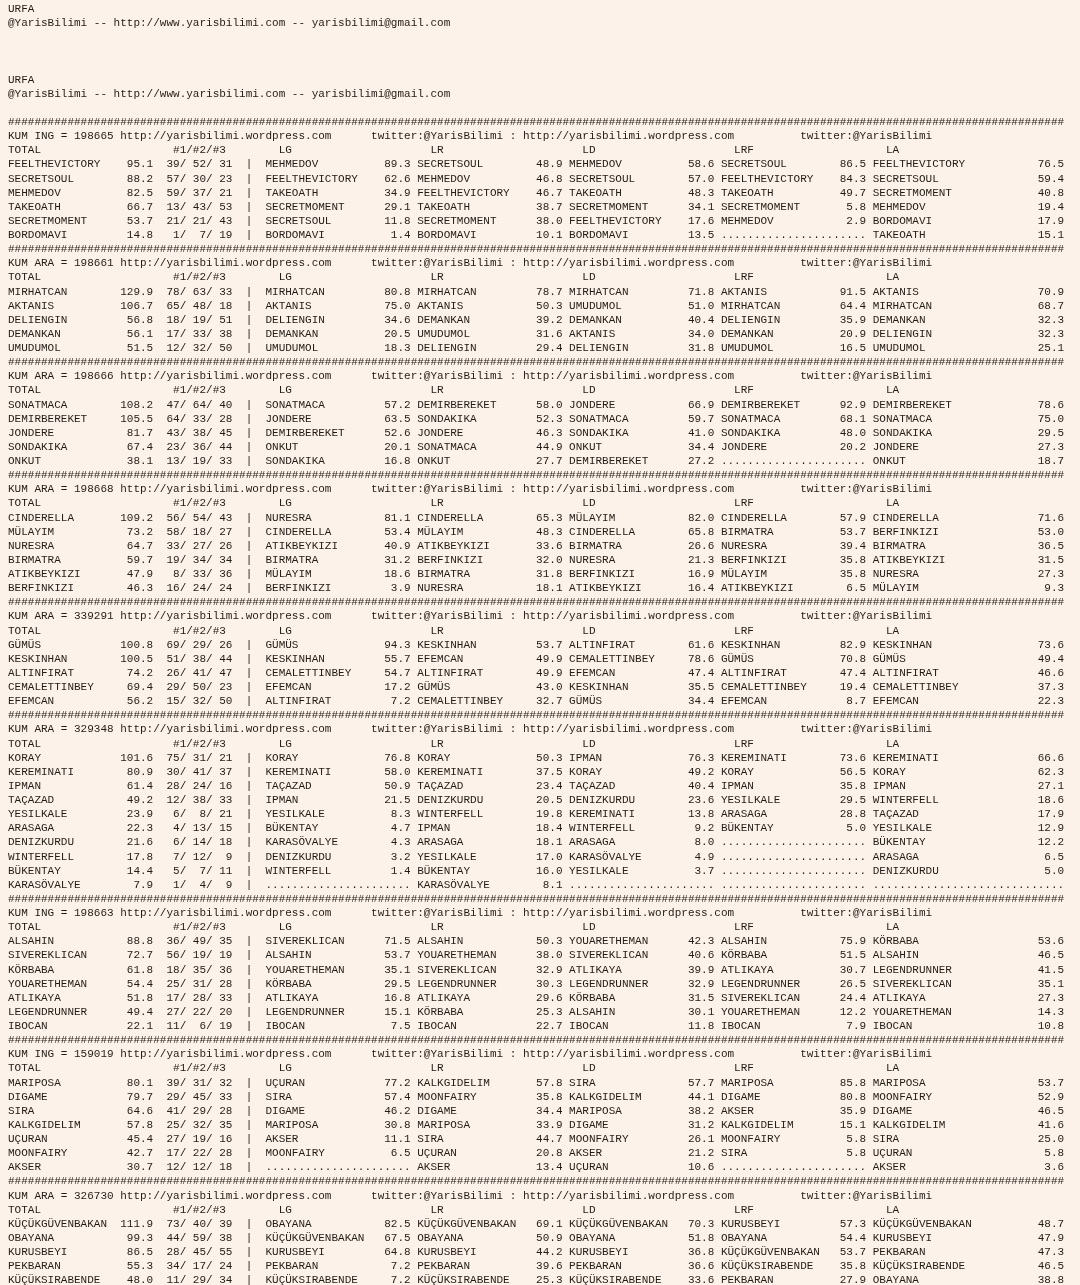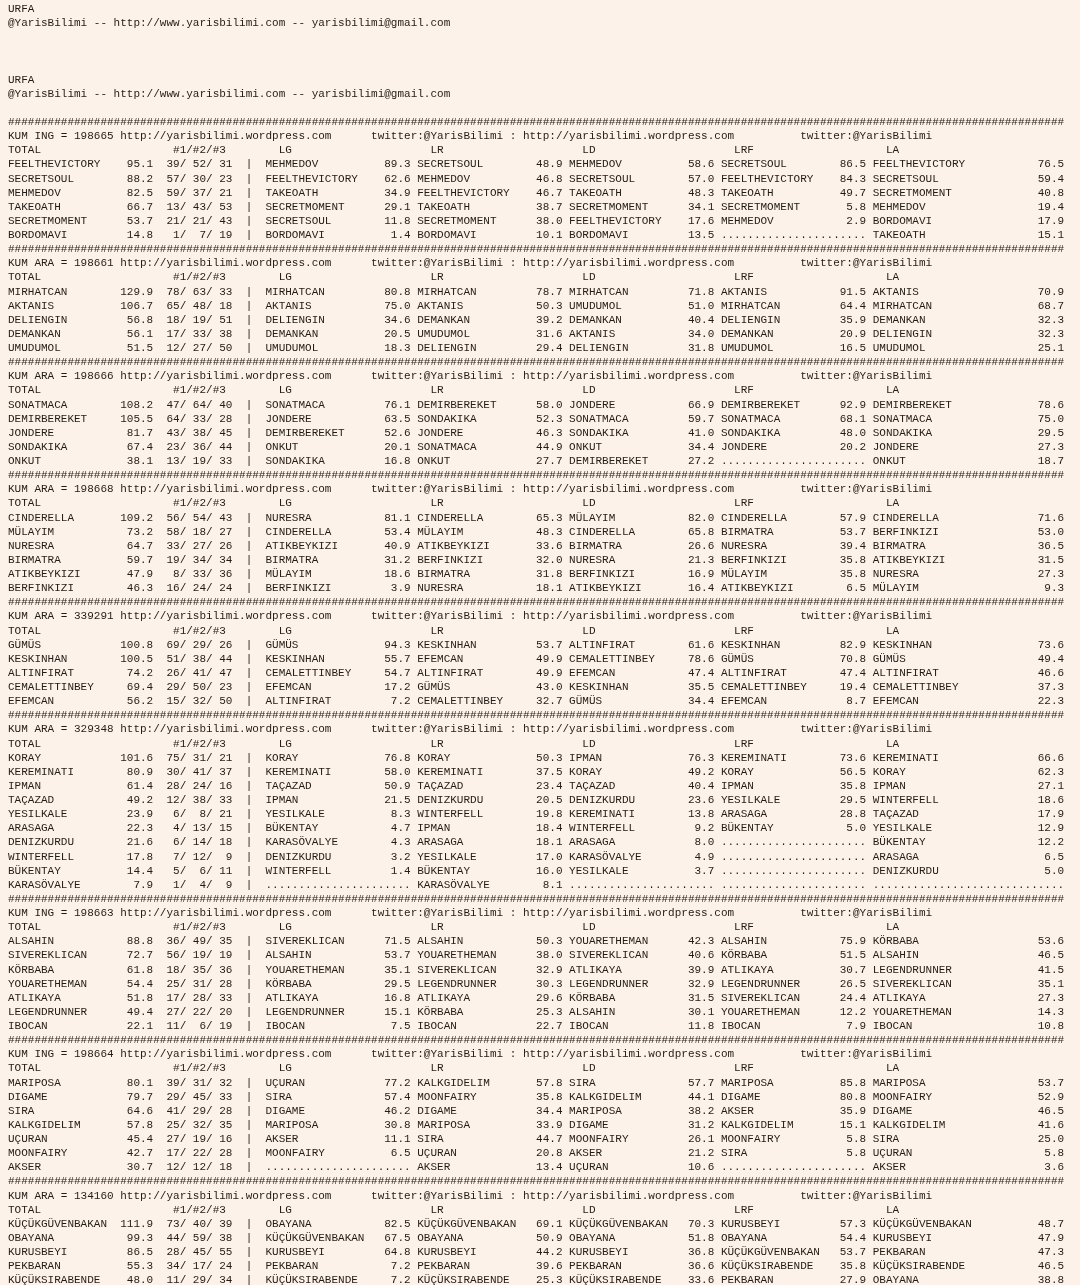--- a/index.html
+++ b/index.html
@@ -37,25 +37,25 @@
 <span class="line">TAKEOATH          66.7  13/ 43/ 53  |  SECRETMOMENT      29.1 TAKEOATH          38.7 SECRETMOMENT      34.1 SECRETMOMENT       5.8 MEHMEDOV                 19.4</span>
 <span class="line">SECRETMOMENT      53.7  21/ 21/ 43  |  SECRETSOUL        11.8 SECRETMOMENT      38.0 FEELTHEVICTORY    17.6 MEHMEDOV           2.9 BORDOMAVI                17.9</span>
 <span class="line">BORDOMAVI         14.8   1/  7/ 19  |  BORDOMAVI          1.4 BORDOMAVI         10.1 BORDOMAVI         13.5 ...................... TAKEOATH                 15.1</span>
 </span><span><span class="line">################################################################################################################################################################</span>
 <span class="line">KUM ARA = 198661 http://yarisbilimi.wordpress.com      twitter:@YarisBilimi : http://yarisbilimi.wordpress.com          twitter:@YarisBilimi</span>
 <span class="line">TOTAL                    #1/#2/#3        LG                     LR                     LD                     LRF                    LA</span>
 <span class="line">MIRHATCAN        129.9  78/ 63/ 33  |  MIRHATCAN         80.8 MIRHATCAN         78.7 MIRHATCAN         71.8 AKTANIS           91.5 AKTANIS                  70.9</span>
 <span class="line">AKTANIS          106.7  65/ 48/ 18  |  AKTANIS           75.0 AKTANIS           50.3 UMUDUMOL          51.0 MIRHATCAN         64.4 MIRHATCAN                68.7</span>
 <span class="line">DELIENGIN         56.8  18/ 19/ 51  |  DELIENGIN         34.6 DEMANKAN          39.2 DEMANKAN          40.4 DELIENGIN         35.9 DEMANKAN                 32.3</span>
 <span class="line">DEMANKAN          56.1  17/ 33/ 38  |  DEMANKAN          20.5 UMUDUMOL          31.6 AKTANIS           34.0 DEMANKAN          20.9 DELIENGIN                32.3</span>
-<span class="line">UMUDUMOL          51.5  12/ 27/ 50  |  UMUDUMOL          18.3 DELIENGIN         29.4 DELIENGIN         31.8 UMUDUMOL          16.5 UMUDUMOL                 25.1</span>
+<span class="line">UMUDUMOL          51.5  12/ 32/ 50  |  UMUDUMOL          18.3 DELIENGIN         29.4 DELIENGIN         31.8 UMUDUMOL          16.5 UMUDUMOL                 25.1</span>
 </span><span><span class="line">################################################################################################################################################################</span>
 <span class="line">KUM ARA = 198666 http://yarisbilimi.wordpress.com      twitter:@YarisBilimi : http://yarisbilimi.wordpress.com          twitter:@YarisBilimi</span>
 <span class="line">TOTAL                    #1/#2/#3        LG                     LR                     LD                     LRF                    LA</span>
-<span class="line">SONATMACA        108.2  47/ 64/ 40  |  SONATMACA         76.1 DEMIRBEREKET      58.0 JONDERE           66.9 DEMIRBEREKET      92.9 DEMIRBEREKET             78.6</span>
+<span class="line">SONATMACA        108.2  47/ 64/ 40  |  SONATMACA         57.2 DEMIRBEREKET      58.0 JONDERE           66.9 DEMIRBEREKET      92.9 DEMIRBEREKET             78.6</span>
 <span class="line">DEMIRBEREKET     105.5  64/ 33/ 28  |  JONDERE           63.5 SONDAKIKA         52.3 SONATMACA         59.7 SONATMACA         68.1 SONATMACA                75.0</span>
 <span class="line">JONDERE           81.7  43/ 38/ 45  |  DEMIRBEREKET      52.6 JONDERE           46.3 SONDAKIKA         41.0 SONDAKIKA         48.0 SONDAKIKA                29.5</span>
 <span class="line">SONDAKIKA         67.4  23/ 36/ 44  |  ONKUT             20.1 SONATMACA         44.9 ONKUT             34.4 JONDERE           20.2 JONDERE                  27.3</span>
 <span class="line">ONKUT             38.1  13/ 19/ 33  |  SONDAKIKA         16.8 ONKUT             27.7 DEMIRBEREKET      27.2 ...................... ONKUT                    18.7</span>
 </span><span><span class="line">################################################################################################################################################################</span>
 <span class="line">KUM ARA = 198668 http://yarisbilimi.wordpress.com      twitter:@YarisBilimi : http://yarisbilimi.wordpress.com          twitter:@YarisBilimi</span>
 <span class="line">TOTAL                    #1/#2/#3        LG                     LR                     LD                     LRF                    LA</span>
 <span class="line">CINDERELLA       109.2  56/ 54/ 43  |  NURESRA           81.1 CINDERELLA        65.3 MÜLAYIM           82.0 CINDERELLA        57.9 CINDERELLA               71.6</span>
 <span class="line">MÜLAYIM           73.2  58/ 18/ 27  |  CINDERELLA        53.4 MÜLAYIM           48.3 CINDERELLA        65.8 BIRMATRA          53.7 BERFINKIZI               53.0</span>
 <span class="line">NURESRA           64.7  33/ 27/ 26  |  ATIKBEYKIZI       40.9 ATIKBEYKIZI       33.6 BIRMATRA          26.6 NURESRA           39.4 BIRMATRA                 36.5</span>
@@ -74,44 +74,44 @@
 <span class="line">KUM ARA = 329348 http://yarisbilimi.wordpress.com      twitter:@YarisBilimi : http://yarisbilimi.wordpress.com          twitter:@YarisBilimi</span>
 <span class="line">TOTAL                    #1/#2/#3        LG                     LR                     LD                     LRF                    LA</span>
 <span class="line">KORAY            101.6  75/ 31/ 21  |  KORAY             76.8 KORAY             50.3 IPMAN             76.3 KEREMINATI        73.6 KEREMINATI               66.6</span>
 <span class="line">KEREMINATI        80.9  30/ 41/ 37  |  KEREMINATI        58.0 KEREMINATI        37.5 KORAY             49.2 KORAY             56.5 KORAY                    62.3</span>
 <span class="line">IPMAN             61.4  28/ 24/ 16  |  TAÇAZAD           50.9 TAÇAZAD           23.4 TAÇAZAD           40.4 IPMAN             35.8 IPMAN                    27.1</span>
 <span class="line">TAÇAZAD           49.2  12/ 38/ 33  |  IPMAN             21.5 DENIZKURDU        20.5 DENIZKURDU        23.6 YESILKALE         29.5 WINTERFELL               18.6</span>
 <span class="line">YESILKALE         23.9   6/  8/ 21  |  YESILKALE          8.3 WINTERFELL        19.8 KEREMINATI        13.8 ARASAGA           28.8 TAÇAZAD                  17.9</span>
 <span class="line">ARASAGA           22.3   4/ 13/ 15  |  BÜKENTAY           4.7 IPMAN             18.4 WINTERFELL         9.2 BÜKENTAY           5.0 YESILKALE                12.9</span>
 <span class="line">DENIZKURDU        21.6   6/ 14/ 18  |  KARASÖVALYE        4.3 ARASAGA           18.1 ARASAGA            8.0 ...................... BÜKENTAY                 12.2</span>
 <span class="line">WINTERFELL        17.8   7/ 12/  9  |  DENIZKURDU         3.2 YESILKALE         17.0 KARASÖVALYE        4.9 ...................... ARASAGA                   6.5</span>
-<span class="line">BÜKENTAY          14.4   5/  6/ 11  |  WINTERFELL         1.4 BÜKENTAY          16.0 YESILKALE          3.7 ...................... DENIZKURDU                5.0</span>
+<span class="line">BÜKENTAY          14.4   5/  7/ 11  |  WINTERFELL         1.4 BÜKENTAY          16.0 YESILKALE          3.7 ...................... DENIZKURDU                5.0</span>
 <span class="line">KARASÖVALYE        7.9   1/  4/  9  |  ...................... KARASÖVALYE        8.1 ...................... ...................... .............................</span>
 </span><span><span class="line">################################################################################################################################################################</span>
 <span class="line">KUM ING = 198663 http://yarisbilimi.wordpress.com      twitter:@YarisBilimi : http://yarisbilimi.wordpress.com          twitter:@YarisBilimi</span>
 <span class="line">TOTAL                    #1/#2/#3        LG                     LR                     LD                     LRF                    LA</span>
 <span class="line">ALSAHIN           88.8  36/ 49/ 35  |  SIVEREKLICAN      71.5 ALSAHIN           50.3 YOUARETHEMAN      42.3 ALSAHIN           75.9 KÖRBABA                  53.6</span>
 <span class="line">SIVEREKLICAN      72.7  56/ 19/ 19  |  ALSAHIN           53.7 YOUARETHEMAN      38.0 SIVEREKLICAN      40.6 KÖRBABA           51.5 ALSAHIN                  46.5</span>
 <span class="line">KÖRBABA           61.8  18/ 35/ 36  |  YOUARETHEMAN      35.1 SIVEREKLICAN      32.9 ATLIKAYA          39.9 ATLIKAYA          30.7 LEGENDRUNNER             41.5</span>
 <span class="line">YOUARETHEMAN      54.4  25/ 31/ 28  |  KÖRBABA           29.5 LEGENDRUNNER      30.3 LEGENDRUNNER      32.9 LEGENDRUNNER      26.5 SIVEREKLICAN             35.1</span>
 <span class="line">ATLIKAYA          51.8  17/ 28/ 33  |  ATLIKAYA          16.8 ATLIKAYA          29.6 KÖRBABA           31.5 SIVEREKLICAN      24.4 ATLIKAYA                 27.3</span>
 <span class="line">LEGENDRUNNER      49.4  27/ 22/ 20  |  LEGENDRUNNER      15.1 KÖRBABA           25.3 ALSAHIN           30.1 YOUARETHEMAN      12.2 YOUARETHEMAN             14.3</span>
 <span class="line">IBOCAN            22.1  11/  6/ 19  |  IBOCAN             7.5 IBOCAN            22.7 IBOCAN            11.8 IBOCAN             7.9 IBOCAN                   10.8</span>
 </span><span><span class="line">################################################################################################################################################################</span>
-<span class="line">KUM ING = 198664 http://yarisbilimi.wordpress.com      twitter:@YarisBilimi : http://yarisbilimi.wordpress.com          twitter:@YarisBilimi</span>
+<span class="line">KUM ING = 159019 http://yarisbilimi.wordpress.com      twitter:@YarisBilimi : http://yarisbilimi.wordpress.com          twitter:@YarisBilimi</span>
 <span class="line">TOTAL                    #1/#2/#3        LG                     LR                     LD                     LRF                    LA</span>
 <span class="line">MARIPOSA          80.1  39/ 31/ 32  |  UÇURAN            77.2 KALKGIDELIM       57.8 SIRA              57.7 MARIPOSA          85.8 MARIPOSA                 53.7</span>
 <span class="line">DIGAME            79.7  29/ 45/ 33  |  SIRA              57.4 MOONFAIRY         35.8 KALKGIDELIM       44.1 DIGAME            80.8 MOONFAIRY                52.9</span>
 <span class="line">SIRA              64.6  41/ 29/ 28  |  DIGAME            46.2 DIGAME            34.4 MARIPOSA          38.2 AKSER             35.9 DIGAME                   46.5</span>
 <span class="line">KALKGIDELIM       57.8  25/ 32/ 35  |  MARIPOSA          30.8 MARIPOSA          33.9 DIGAME            31.2 KALKGIDELIM       15.1 KALKGIDELIM              41.6</span>
 <span class="line">UÇURAN            45.4  27/ 19/ 16  |  AKSER             11.1 SIRA              44.7 MOONFAIRY         26.1 MOONFAIRY          5.8 SIRA                     25.0</span>
 <span class="line">MOONFAIRY         42.7  17/ 22/ 28  |  MOONFAIRY          6.5 UÇURAN            20.8 AKSER             21.2 SIRA               5.8 UÇURAN                    5.8</span>
 <span class="line">AKSER             30.7  12/ 12/ 18  |  ...................... AKSER             13.4 UÇURAN            10.6 ...................... AKSER                     3.6</span>
 </span><span><span class="line">################################################################################################################################################################</span>
-<span class="line">KUM ARA = 134160 http://yarisbilimi.wordpress.com      twitter:@YarisBilimi : http://yarisbilimi.wordpress.com          twitter:@YarisBilimi</span>
+<span class="line">KUM ARA = 326730 http://yarisbilimi.wordpress.com      twitter:@YarisBilimi : http://yarisbilimi.wordpress.com          twitter:@YarisBilimi</span>
 <span class="line">TOTAL                    #1/#2/#3        LG                     LR                     LD                     LRF                    LA</span>
 <span class="line">KÜÇÜKGÜVENBAKAN  111.9  73/ 40/ 39  |  OBAYANA           82.5 KÜÇÜKGÜVENBAKAN   69.1 KÜÇÜKGÜVENBAKAN   70.3 KURUSBEYI         57.3 KÜÇÜKGÜVENBAKAN          48.7</span>
 <span class="line">OBAYANA           99.3  44/ 59/ 38  |  KÜÇÜKGÜVENBAKAN   67.5 OBAYANA           50.9 OBAYANA           51.8 OBAYANA           54.4 KURUSBEYI                47.9</span>
 <span class="line">KURUSBEYI         86.5  28/ 45/ 55  |  KURUSBEYI         64.8 KURUSBEYI         44.2 KURUSBEYI         36.8 KÜÇÜKGÜVENBAKAN   53.7 PEKBARAN                 47.3</span>
 <span class="line">PEKBARAN          55.3  34/ 17/ 24  |  PEKBARAN           7.2 PEKBARAN          39.6 PEKBARAN          36.6 KÜÇÜKSIRABENDE    35.8 KÜÇÜKSIRABENDE           46.5</span>
 <span class="line">KÜÇÜKSIRABENDE    48.0  11/ 29/ 34  |  KÜÇÜKSIRABENDE     7.2 KÜÇÜKSIRABENDE    25.3 KÜÇÜKSIRABENDE    33.6 PEKBARAN          27.9 OBAYANA                  38.8</span>
 </span></span></pre>
 </div>
 
 </body></html>

